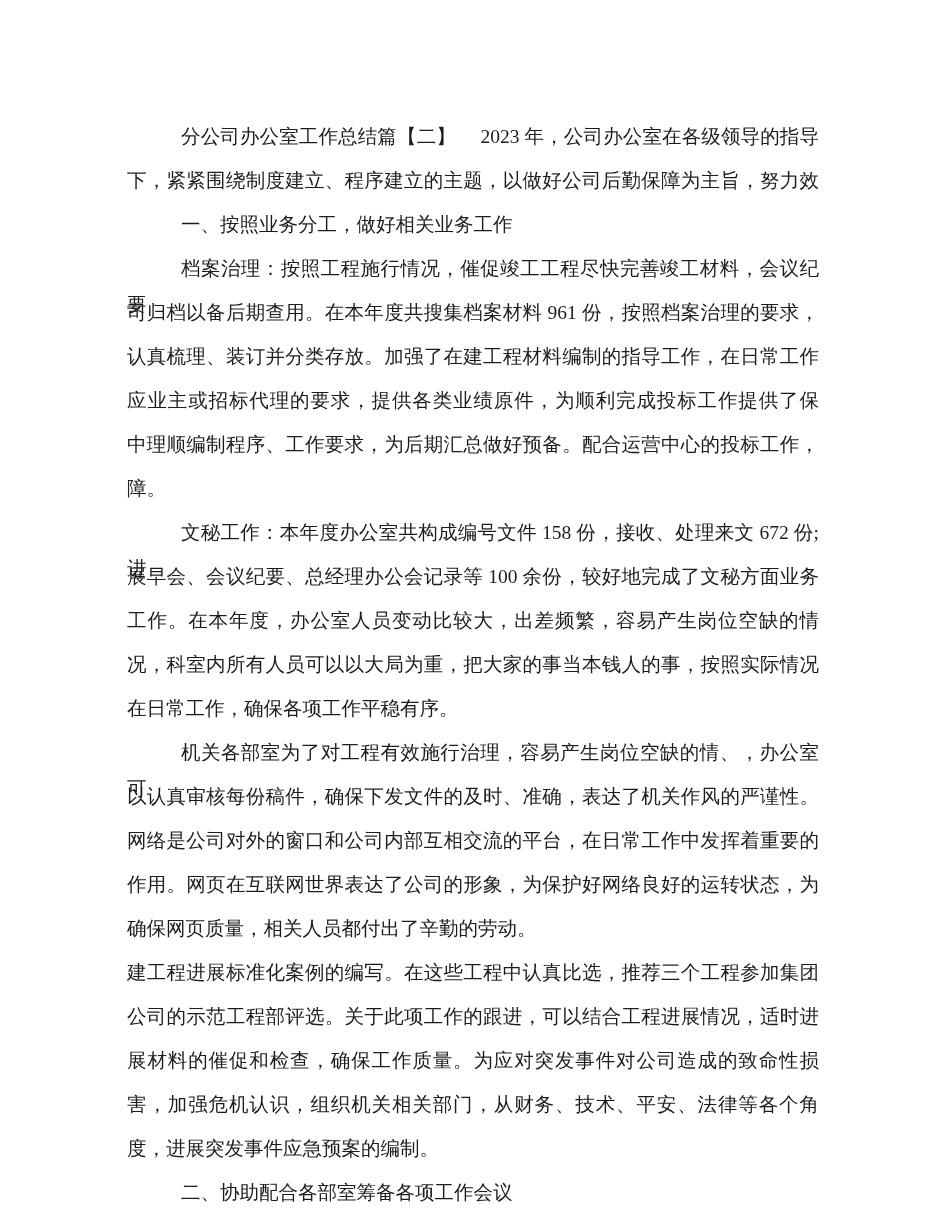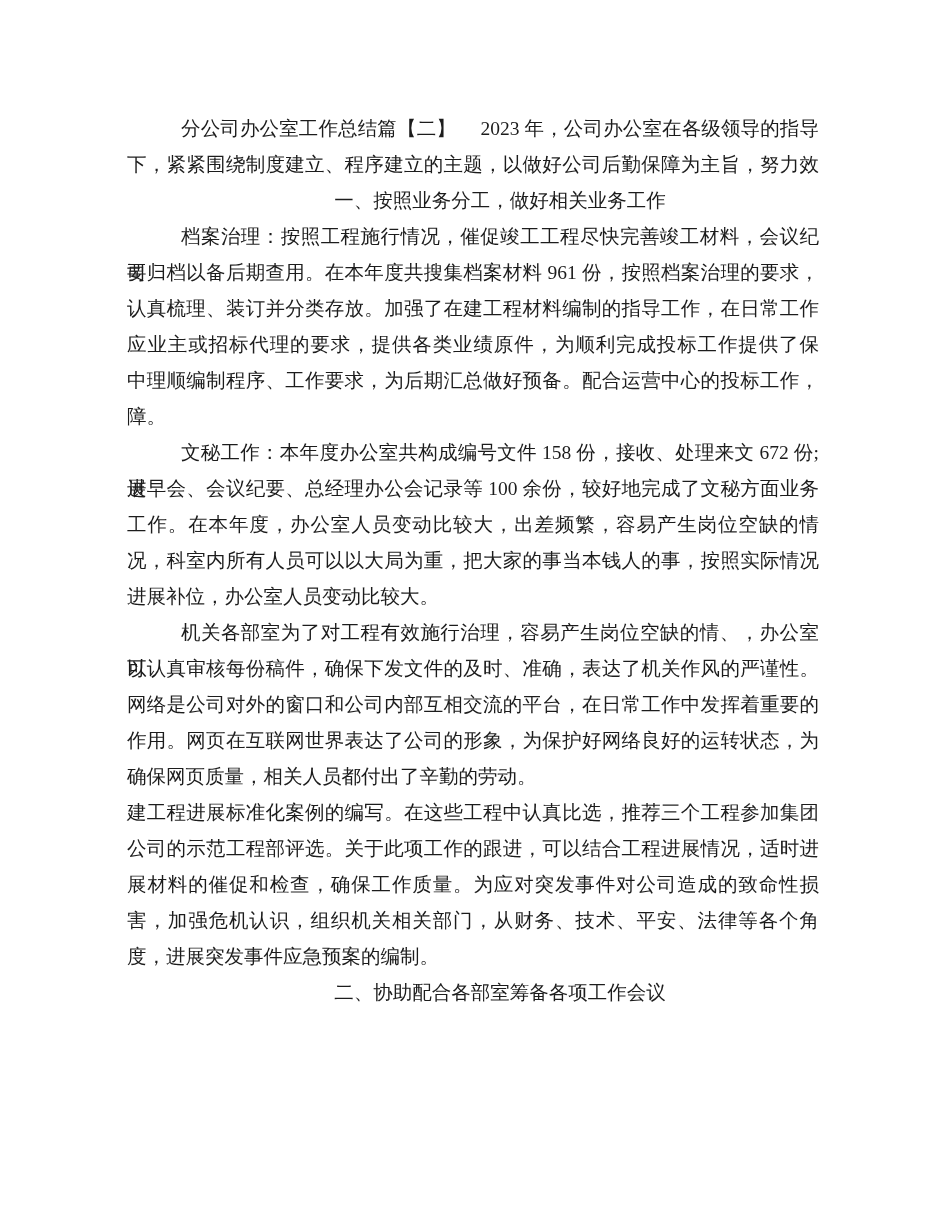--- a/index.html
+++ b/index.html
@@ -29,24 +29,24 @@
     width: 692px;
     color: #1c1c1c;
     font-size: 19.5px;
     line-height: 36px;
     letter-spacing: 0;
   }
   .ln {
     height: 36px;
     white-space: normal;
     text-align: left;
+    margin-top: 8px;
   }
   .ln.indent {
     text-indent: 54px;
-    text-align: center;
   }
   .ln.full {
     text-align: justify;
     text-align-last: justify;
     text-justify: inter-character;
   }
 </style>
 </head>
 <body>
 
@@ -58,21 +58,21 @@
       <div class="ln indent full">档案治理：按照工程施行情况，催促竣工工程尽快完善竣工材料，会议纪要</div>
       <div class="ln full">司归档以备后期查用。在本年度共搜集档案材料 961 份，按照档案治理的要求，</div>
       <div class="ln full">认真梳理、装订并分类存放。加强了在建工程材料编制的指导工作，在日常工作</div>
       <div class="ln full">应业主或招标代理的要求，提供各类业绩原件，为顺利完成投标工作提供了保</div>
       <div class="ln full">中理顺编制程序、工作要求，为后期汇总做好预备。配合运营中心的投标工作，</div>
       <div class="ln">障。</div>
       <div class="ln indent full">文秘工作：本年度办公室共构成编号文件 158 份，接收、处理来文 672 份;进</div>
       <div class="ln full">展早会、会议纪要、总经理办公会记录等 100 余份，较好地完成了文秘方面业务</div>
       <div class="ln full">工作。在本年度，办公室人员变动比较大，出差频繁，容易产生岗位空缺的情</div>
       <div class="ln full">况，科室内所有人员可以以大局为重，把大家的事当本钱人的事，按照实际情况</div>
-      <div class="ln">进展补位，办公室人员变动比较大。</div>
+      <div class="ln">在日常工作，确保各项工作平稳有序。</div>
       <div class="ln indent full">机关各部室为了对工程有效施行治理，容易产生岗位空缺的情、，办公室可</div>
       <div class="ln full">以认真审核每份稿件，确保下发文件的及时、准确，表达了机关作风的严谨性。</div>
       <div class="ln full">网络是公司对外的窗口和公司内部互相交流的平台，在日常工作中发挥着重要的</div>
       <div class="ln full">作用。网页在互联网世界表达了公司的形象，为保护好网络良好的运转状态，为</div>
       <div class="ln">确保网页质量，相关人员都付出了辛勤的劳动。</div>
       <div class="ln full">建工程进展标准化案例的编写。在这些工程中认真比选，推荐三个工程参加集团</div>
       <div class="ln full">公司的示范工程部评选。关于此项工作的跟进，可以结合工程进展情况，适时进</div>
       <div class="ln full">展材料的催促和检查，确保工作质量。为应对突发事件对公司造成的致命性损</div>
       <div class="ln full">害，加强危机认识，组织机关相关部门，从财务、技术、平安、法律等各个角</div>
       <div class="ln">度，进展突发事件应急预案的编制。</div>

